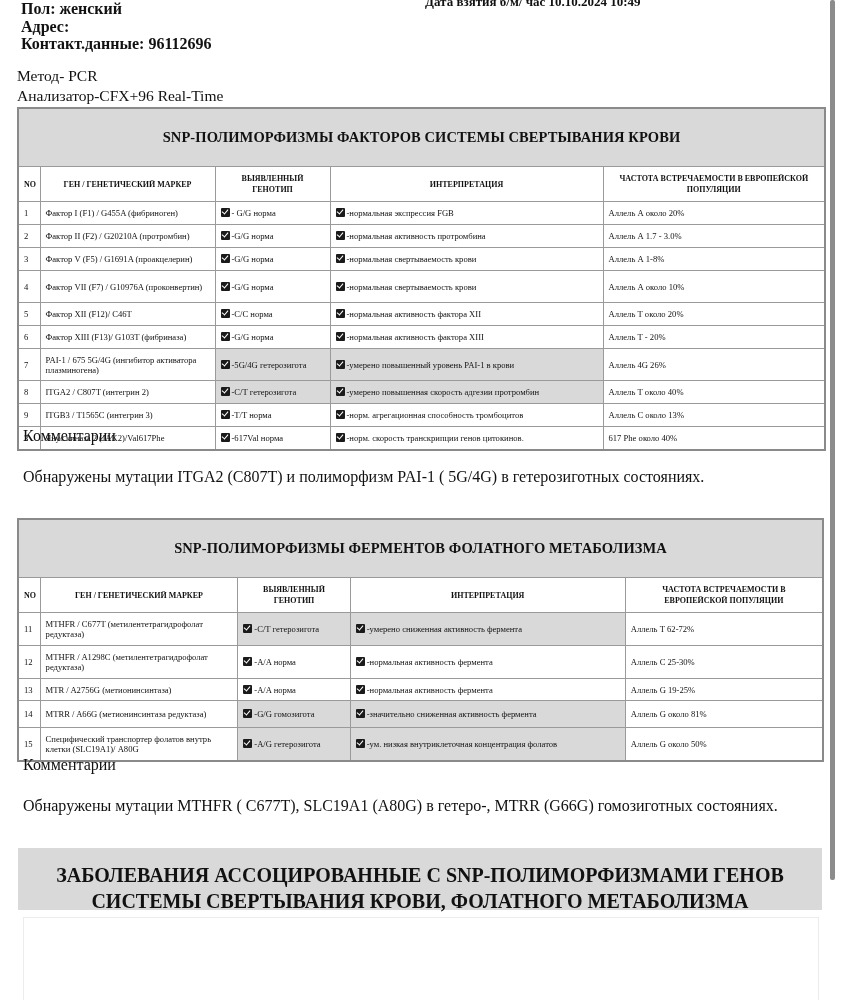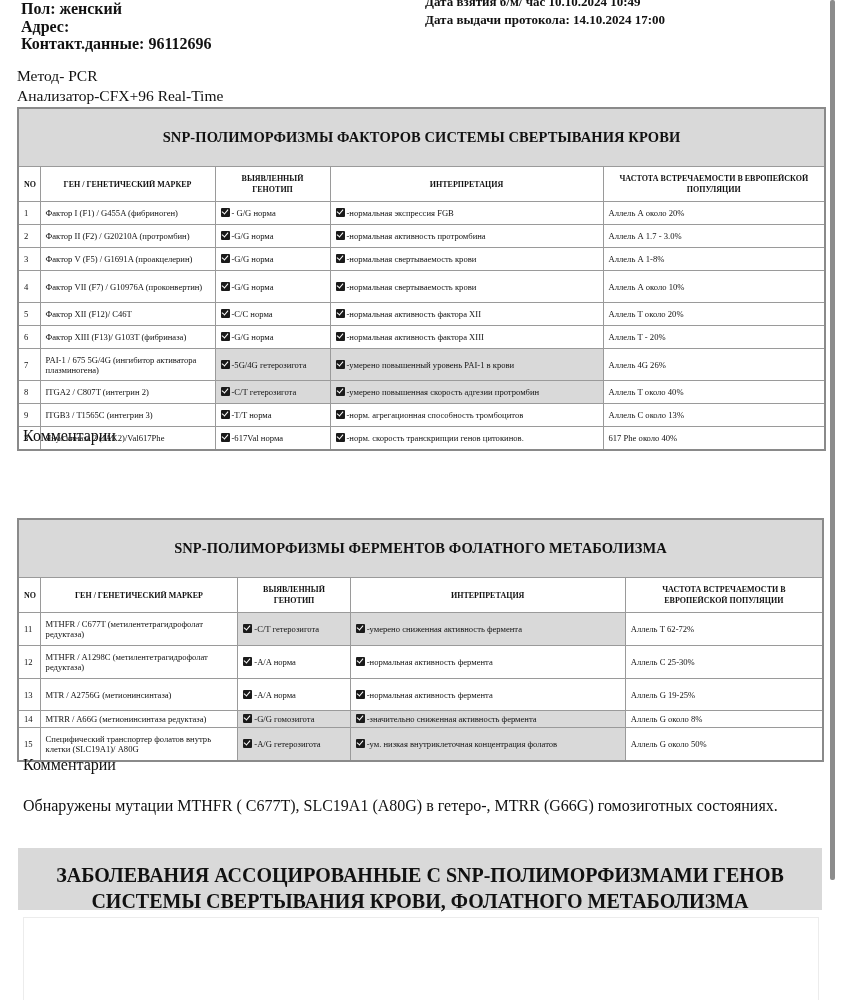--- a/index.html
+++ b/index.html
@@ -40,21 +40,20 @@
 <div class="page">
 
   <div class="hdr-left">
     <div>Пол: женский</div>
     <div>Адрес:</div>
     <div>Контакт.данные: 96112696</div>
   </div>
 
   <div class="hdr-right">
     <div>Дата взятия б/м/ час 10.10.2024 10:49</div>
-    <div>Дата выдачи протокола: 14.10.2024 17:00</div>
   </div>
 
   <div class="method">
     <div>Метод- PCR</div>
     <div>Анализатор-CFX+96 Real-Time</div>
   </div>
 
   <table class="snp" id="t1" style="top:107px; width:807px;">
     <colgroup>
       <col style="width:22px">
@@ -143,20 +142,21 @@
           <td class="num">3</td>
           <td>Янус киназа 2 (JAK2)/Val617Phe</td>
           <td class=""><span class="chk"></span><span>-617Val норма</span></td>
           <td class=""><span class="chk"></span><span>-норм. скорость транскрипции генов цитокинов.</span></td>
           <td>617 Phe около 40%</td>
         </tr>
       </tbody>
   </table>
 
   <div class="comment-h" style="top:427px;">Комментарии</div>
+  <div class="comment-t" style="top:466px;">Обнаружены мутации ITGA2 (C807T) и полиморфизм PAI-1 ( 5G/4G) в гетерозиготных состояниях.</div>
 
   <table class="snp" id="t2" style="top:518px; width:807px;border-radius:22px;">
     <colgroup>
       <col style="width:22px">
         <col style="width:197px">
         <col style="width:112px">
         <col style="width:274px">
         <col style="width:197px">
     </colgroup>
     <thead>
@@ -179,33 +179,33 @@
           <td class=" hl"><span class="chk"></span><span>-умерено сниженная активность фермента</span></td>
           <td>Аллель Т 62-72%</td>
         </tr>
         <tr style="height: 33px;">
           <td class="num">12</td>
           <td>MTHFR / A1298C (метилентетрагидрофолат редуктаза)</td>
           <td class=""><span class="chk"></span><span>-A/A норма</span></td>
           <td class=""><span class="chk"></span><span>-нормальная активность фермента</span></td>
           <td>Аллель С 25-30%</td>
         </tr>
-        <tr style="height: 32px;">
+        <tr style="height: 22px;">
           <td class="num">13</td>
           <td>MTR / A2756G (метионинсинтаза)</td>
           <td class=""><span class="chk"></span><span>-A/A норма</span></td>
           <td class=""><span class="chk"></span><span>-нормальная активность фермента</span></td>
           <td>Аллель G 19-25%</td>
         </tr>
-        <tr style="height: 17px;">
+        <tr style="height: 27px;">
           <td class="num">14</td>
           <td>MTRR / A66G (метионинсинтаза редуктаза)</td>
           <td class=" hl"><span class="chk"></span><span>-G/G гомозигота</span></td>
           <td class=" hl"><span class="chk"></span><span>-значительно сниженная активность фермента</span></td>
-          <td>Аллель G около 8%</td>
+          <td>Аллель G около 81%</td>
         </tr>
         <tr style="height: 33px;">
           <td class="num">15</td>
           <td>Специфический транспортер фолатов внутрь клетки (SLC19A1)/ A80G</td>
           <td class=" hl"><span class="chk"></span><span>-A/G гетерозигота</span></td>
           <td class=" hl"><span class="chk"></span><span>-ум. низкая внутриклеточная концентрация фолатов</span></td>
           <td>Аллель G около 50%</td>
         </tr>
       </tbody>
   </table>

